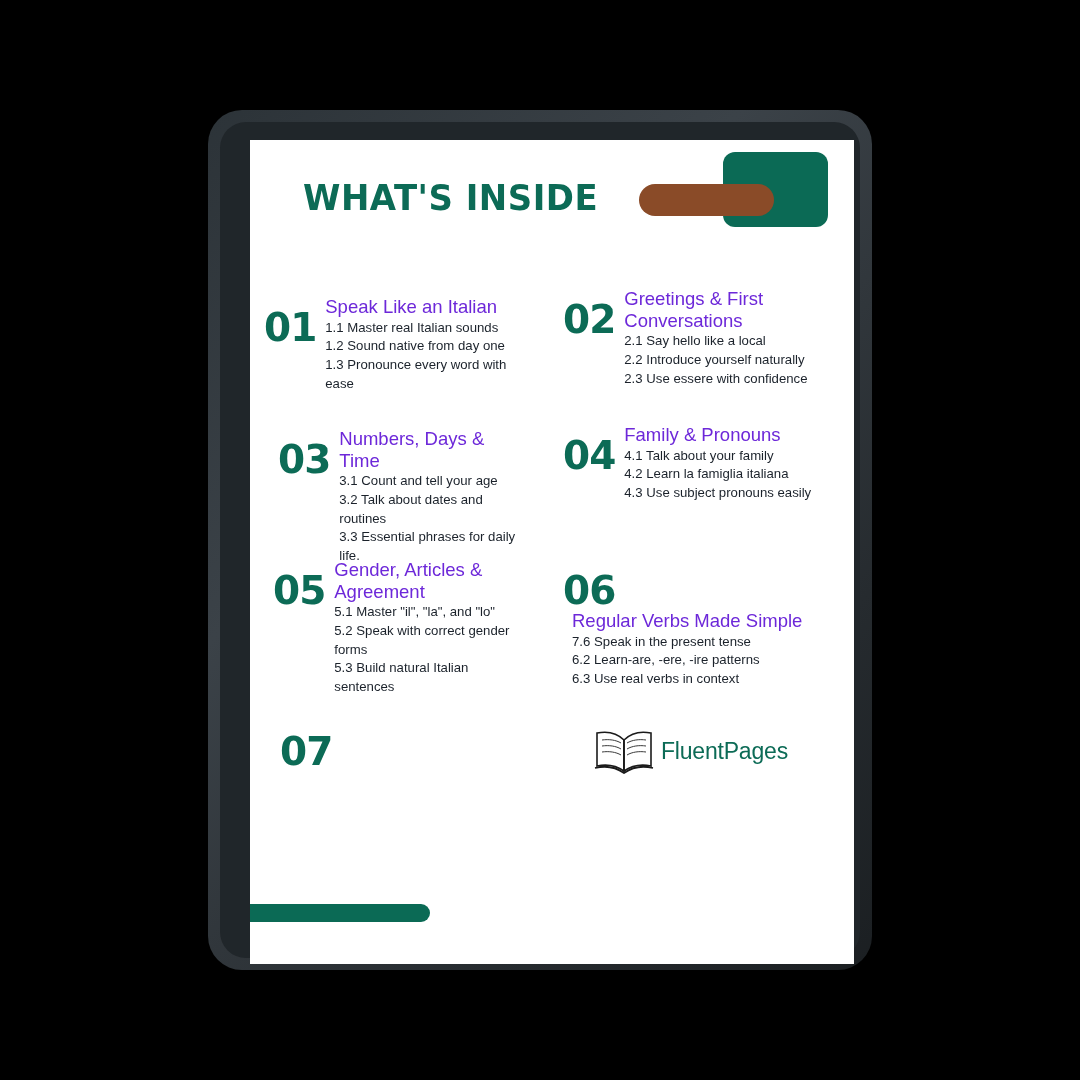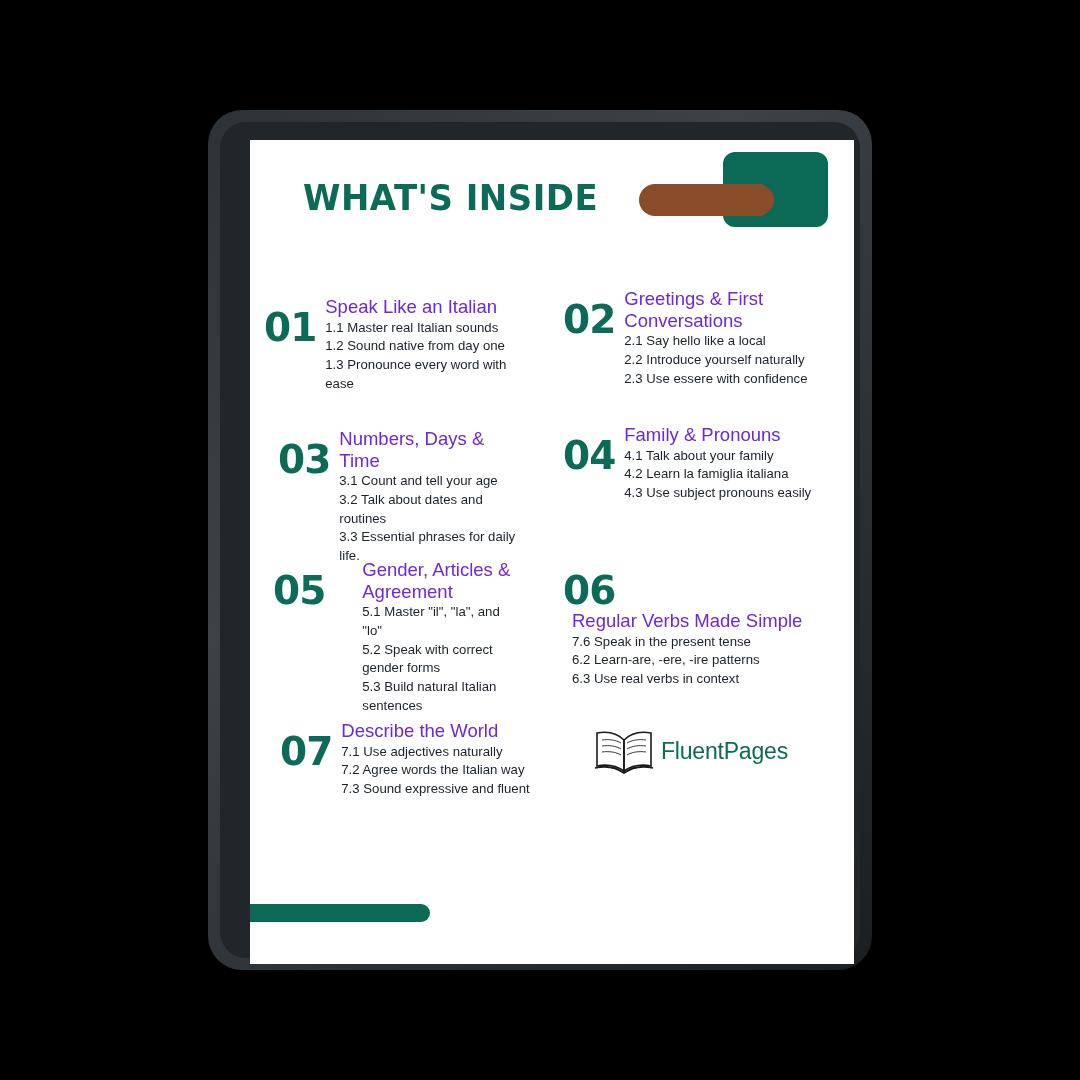--- a/index.html
+++ b/index.html
@@ -218,21 +218,21 @@
           <div class="item" style="left:313px; top:136px; width:256px;">
             <div class="num pad-top">04</div>
             <div class="txtcol">
               <p class="item-title">Family &amp; Pronouns</p>
               <p class="sub">4.1 Talk about your family</p>
               <p class="sub">4.2 Learn la famiglia italiana</p>
               <p class="sub">4.3 Use subject pronouns easily</p>
             </div>
           </div>
 
-          <div class="item" style="left:23px; top:271px; width:250px;gap:28px;">
+          <div class="item" style="left:23px; top:271px; width:250px;">
             <div class="num pad-top">05</div>
             <div class="txtcol">
               <p class="item-title">Gender, Articles &amp; Agreement</p>
               <p class="sub">5.1 Master "il", "la", and "lo"</p>
               <p class="sub">5.2 Speak with correct gender forms</p>
               <p class="sub">5.3 Build natural Italian sentences</p>
             </div>
           </div>
 
           <div class="item" style="left:313px; top:271px; width:256px;flex-direction:column;">
@@ -240,26 +240,20 @@
             <div class="txtcol">
               <p class="item-title">Regular Verbs Made Simple</p>
               <p class="sub">7.6 Speak in the present tense</p>
               <p class="sub">6.2 Learn-are, -ere, -ire patterns</p>
               <p class="sub">6.3 Use real verbs in context</p>
             </div>
           </div>
 
           <div class="item" style="left:30px; top:432px; width:260px;">
             <div class="num pad-top">07</div>
-            <div class="txtcol">
-              <p class="item-title">Describe the World</p>
-              <p class="sub">7.1 Use adjectives naturally</p>
-              <p class="sub">7.2 Agree words the Italian way</p>
-              <p class="sub">7.3 Sound expressive and fluent</p>
-            </div>
           </div>
 
         </div>
 
         <div class="logo">
           <span class="logo-mark">
             <svg viewBox="0 0 62 46" width="62" height="46" aria-hidden="true">
               <path d="M31 12 C24 5, 14 3, 4 5 L4 38 C14 36, 24 38, 31 43 Z" fill="#ffffff" stroke="#1b1b1b" stroke-width="1.6"></path>
               <path d="M31 12 C38 5, 48 3, 58 5 L58 38 C48 36, 38 38, 31 43 Z" fill="#ffffff" stroke="#1b1b1b" stroke-width="1.6"></path>
               <path d="M31 12 L31 43" stroke="#1b1b1b" stroke-width="1.6"></path>

